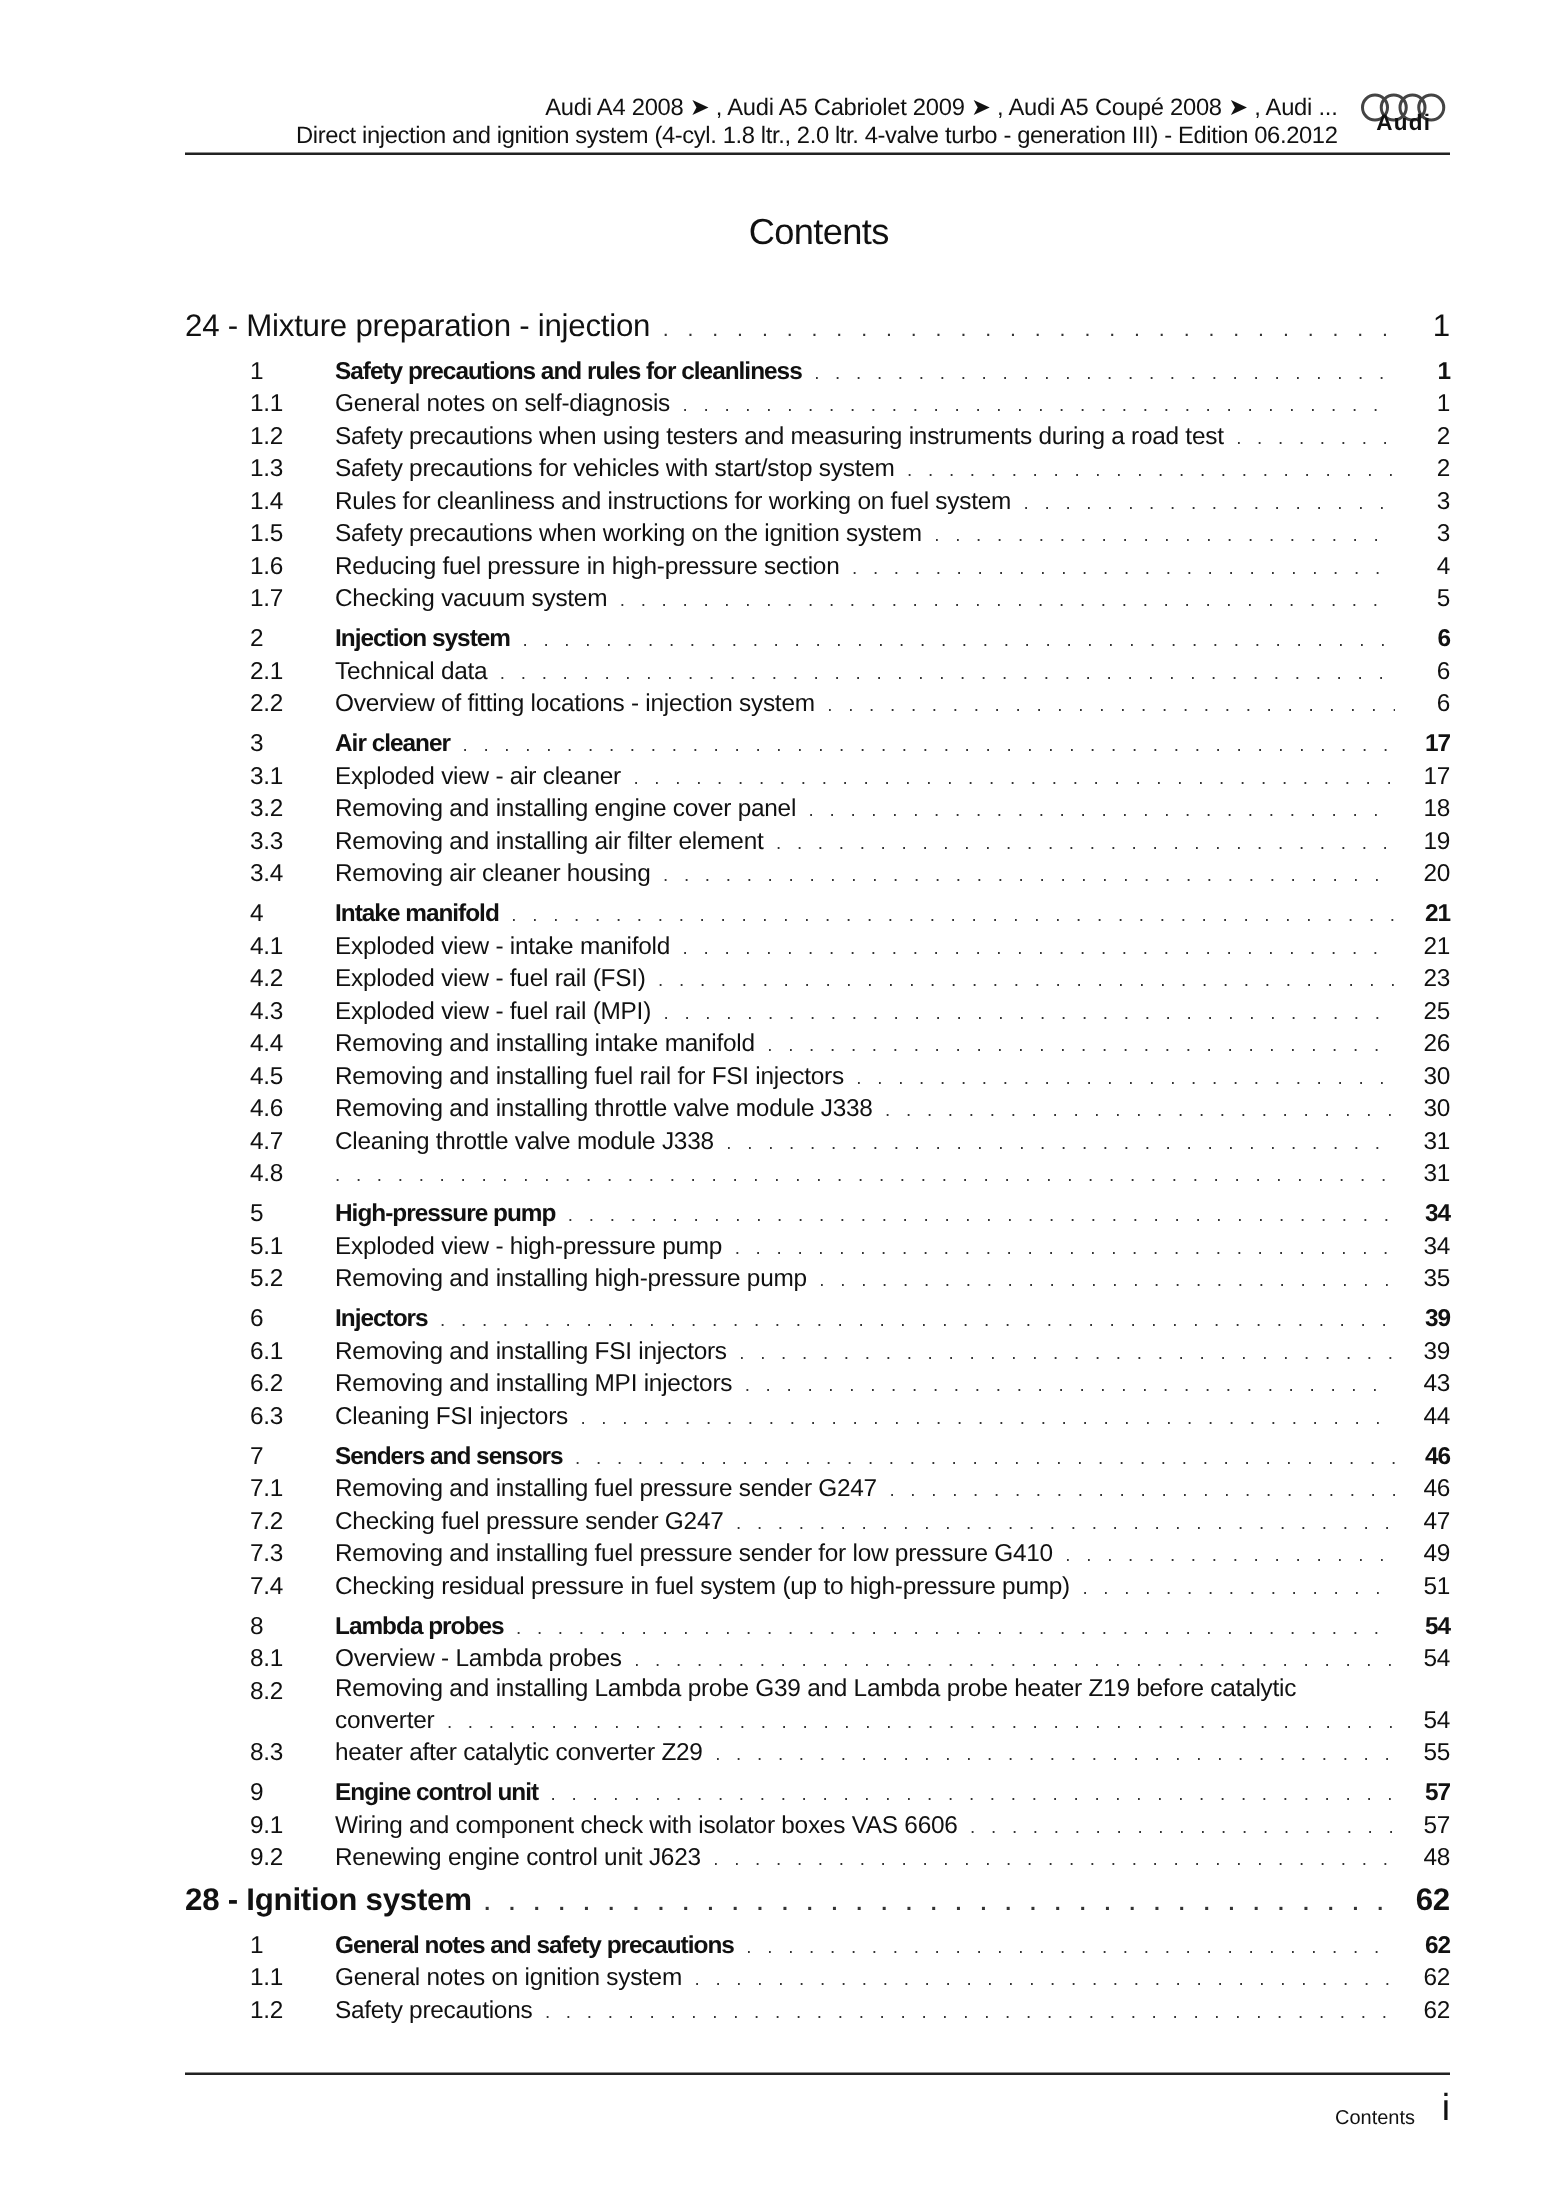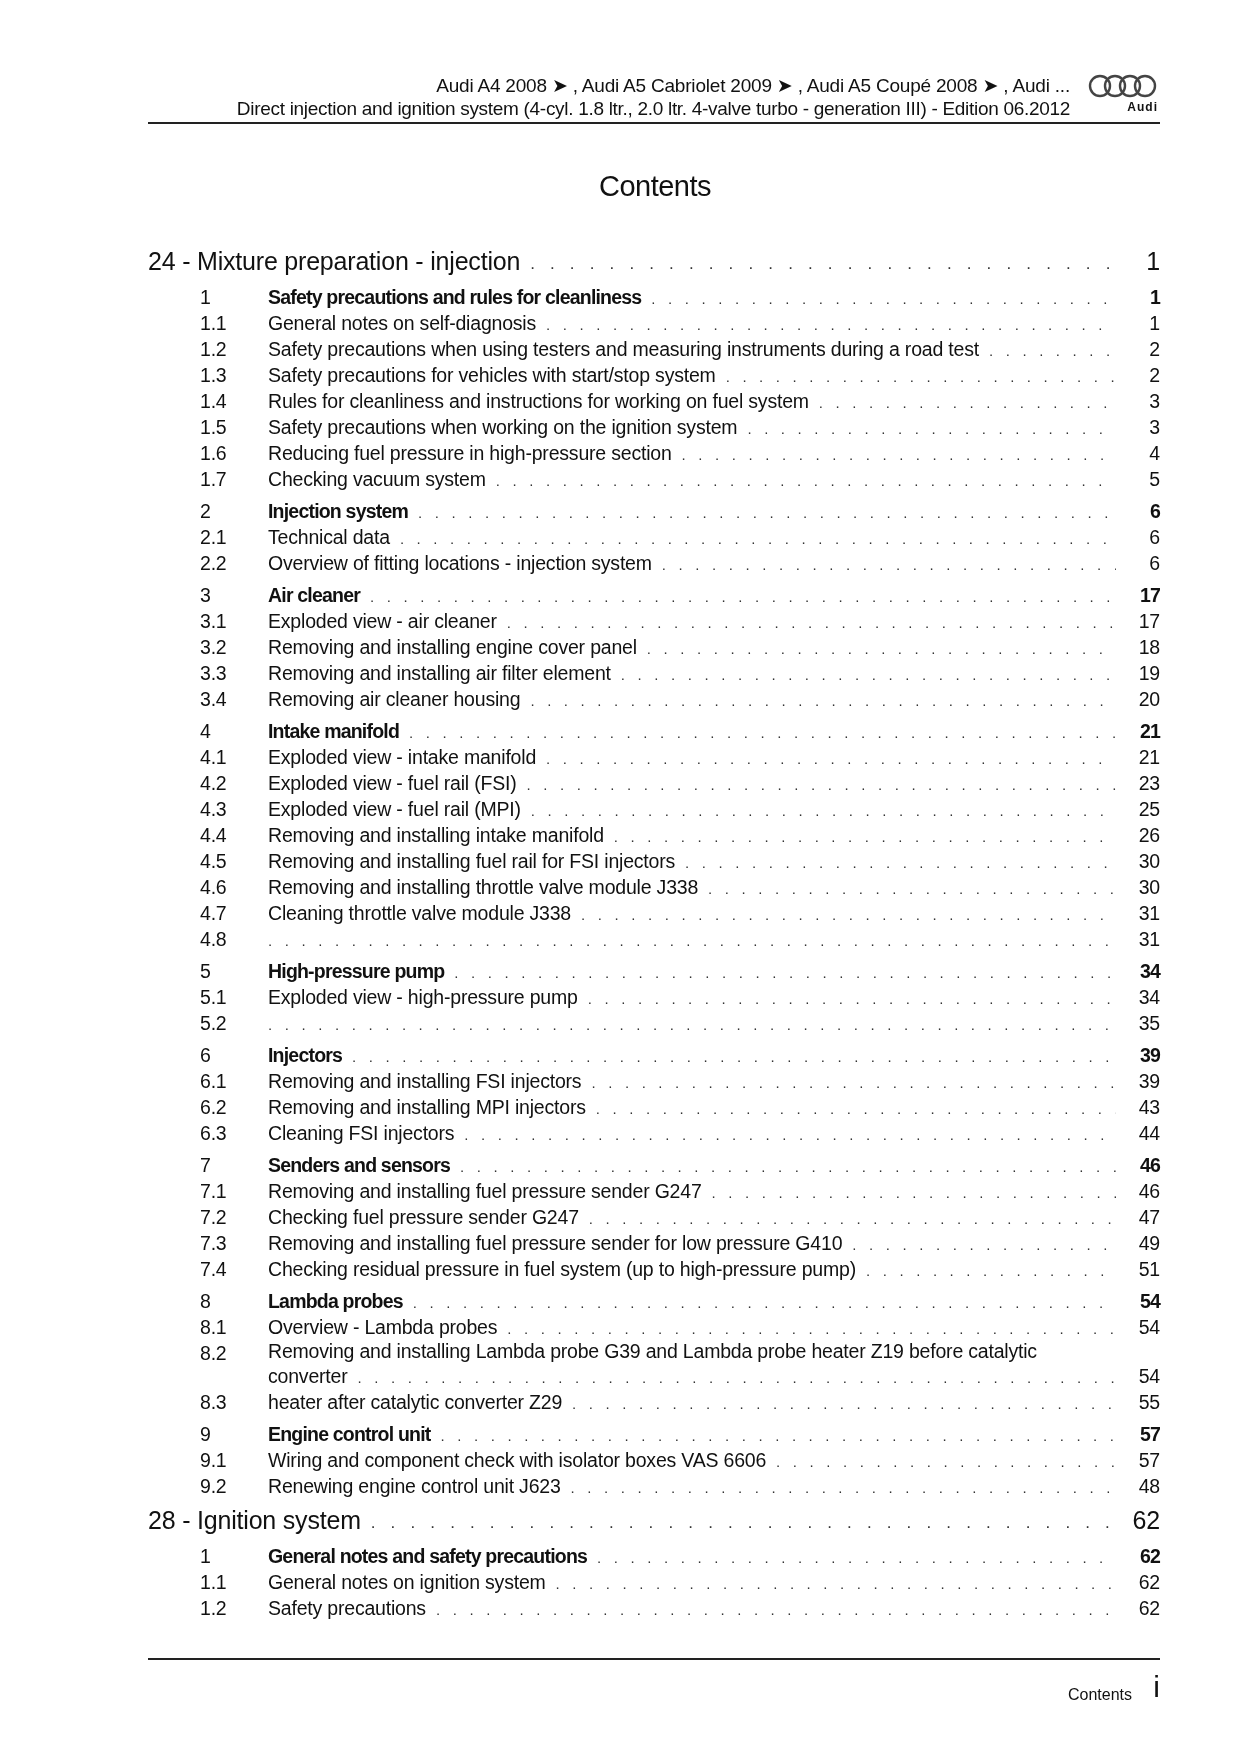--- a/index.html
+++ b/index.html
@@ -2,39 +2,39 @@
 <html><head>
 <meta charset="utf-8">
 <style>
   html,body{margin:0;padding:0;background:#fff;}
   body{width:1240px;height:1753px;position:relative;font-family:"Liberation Sans",sans-serif;color:#111;overflow:hidden;}
   .hdr{position:absolute;left:148px;width:1012px;top:68px;height:54px;border-bottom:2px solid #222;}
   .hdr .l1{position:absolute;right:90px;top:6px;font-size:19px;white-space:nowrap;letter-spacing:-0.2px;}
   .hdr .l2{position:absolute;right:90px;top:30px;font-size:19px;white-space:nowrap;letter-spacing:-0.3px;margin-left:24px;}
   .logo{position:absolute;right:2px;top:6px;width:70px;height:44px;}
   .logo .rings{position:absolute;left:0;top:0;width:70px;height:24px;}
-  .logo .brand{position:absolute;left:0;top:26px;width:70px;text-align:right;font-weight:bold;font-size:12px;letter-spacing:1px;}
+  .logo .brand{position:absolute;left:0;top:14px;width:70px;text-align:center;font-weight:bold;font-size:18px;letter-spacing:1px;}
   .title{position:absolute;left:0;width:1310px;top:170px;text-align:center;font-size:29px;letter-spacing:-0.5px;}
   .toc{position:absolute;left:148px;width:1012px;top:240px;}
   .row{position:relative;display:flex;align-items:flex-end;font-size:19.5px;line-height:26px;letter-spacing:-0.2px;}
   .row .num{width:68px;flex:0 0 68px;padding-left:52px;}
   .row .txt{flex:1 1 auto;display:flex;align-items:flex-end;min-width:0;}
   .row .t{white-space:nowrap;padding-right:10px;}
   .row .dots{flex:1 1 auto;overflow:hidden;white-space:nowrap;letter-spacing:4.2px;color:#333;font-size:15px;line-height:22px;}
   .row .pg{width:44px;flex:0 0 44px;text-align:right;}
   .row.ch{font-size:25px;line-height:34px;margin-top:4px;margin-bottom:2px;}
   .row.ch .dots{font-size:17px;line-height:28px;letter-spacing:5.2px;}
   .row.sec{font-weight:bold;letter-spacing:-0.8px;margin-top:6px;}
   .row.sec .num{font-weight:normal;}
   .row.sec .dots{font-weight:normal;}
   .row.multi .txt{display:block;}
   .row.multi .t2{display:flex;align-items:flex-end;}
   .row.multi .l1t{white-space:nowrap;display:block;line-height:23px;}
   .row .num{align-self:flex-start;}
-  .chap28{margin-top:22px;}
+  .chap28{margin-top:22px;font-weight:bold;}
   .ftr{position:absolute;left:148px;width:1012px;top:1658px;border-top:2px solid #222;}
   .ftr .lbl{position:absolute;right:28px;top:26px;font-size:16px;}
   .ftr .pg{position:absolute;right:0;top:10px;font-size:30px;}
 </style>
 </head>
 <body>
 
 <div class="hdr">
   <div class="l1">Audi A4 2008 ➤ , Audi A5 Cabriolet 2009 ➤ , Audi A5 Coupé 2008 ➤ , Audi ...</div>
   <div class="l2">Direct injection and ignition system (4-cyl. 1.8 ltr., 2.0 ltr. 4-valve turbo - generation III) - Edition 06.2012</div>
@@ -272,20 +272,21 @@
       <span class="num">5.1</span>
       <span class="txt">
         <span class="t">Exploded view - high-pressure pump</span>
         <span class="dots">. . . . . . . . . . . . . . . . . . . . . . . . . . . . . . . . . . . . . . . . . . . . . . . . . . . . . . . . . . . . . . . . . . . . . . . . . . . . . . . . . . . . . . . . . . . . . . . . . . . . . . . . . . . . . . . . . . . . . . . . </span>
       </span>
       <span class="pg">34</span>
     </div>
     <div class="row">
       <span class="num">5.2</span>
       <span class="txt">
+        <span class="t">Removing and installing high-pressure pump</span>
         <span class="dots">. . . . . . . . . . . . . . . . . . . . . . . . . . . . . . . . . . . . . . . . . . . . . . . . . . . . . . . . . . . . . . . . . . . . . . . . . . . . . . . . . . . . . . . . . . . . . . . . . . . . . . . . . . . . . . . . . . . . . . . . </span>
       </span>
       <span class="pg">35</span>
     </div>
     <div class="row sec">
       <span class="num">6</span>
       <span class="txt">
         <span class="t">Injectors</span>
         <span class="dots">. . . . . . . . . . . . . . . . . . . . . . . . . . . . . . . . . . . . . . . . . . . . . . . . . . . . . . . . . . . . . . . . . . . . . . . . . . . . . . . . . . . . . . . . . . . . . . . . . . . . . . . . . . . . . . . . . . . . . . . . </span>
       </span>

